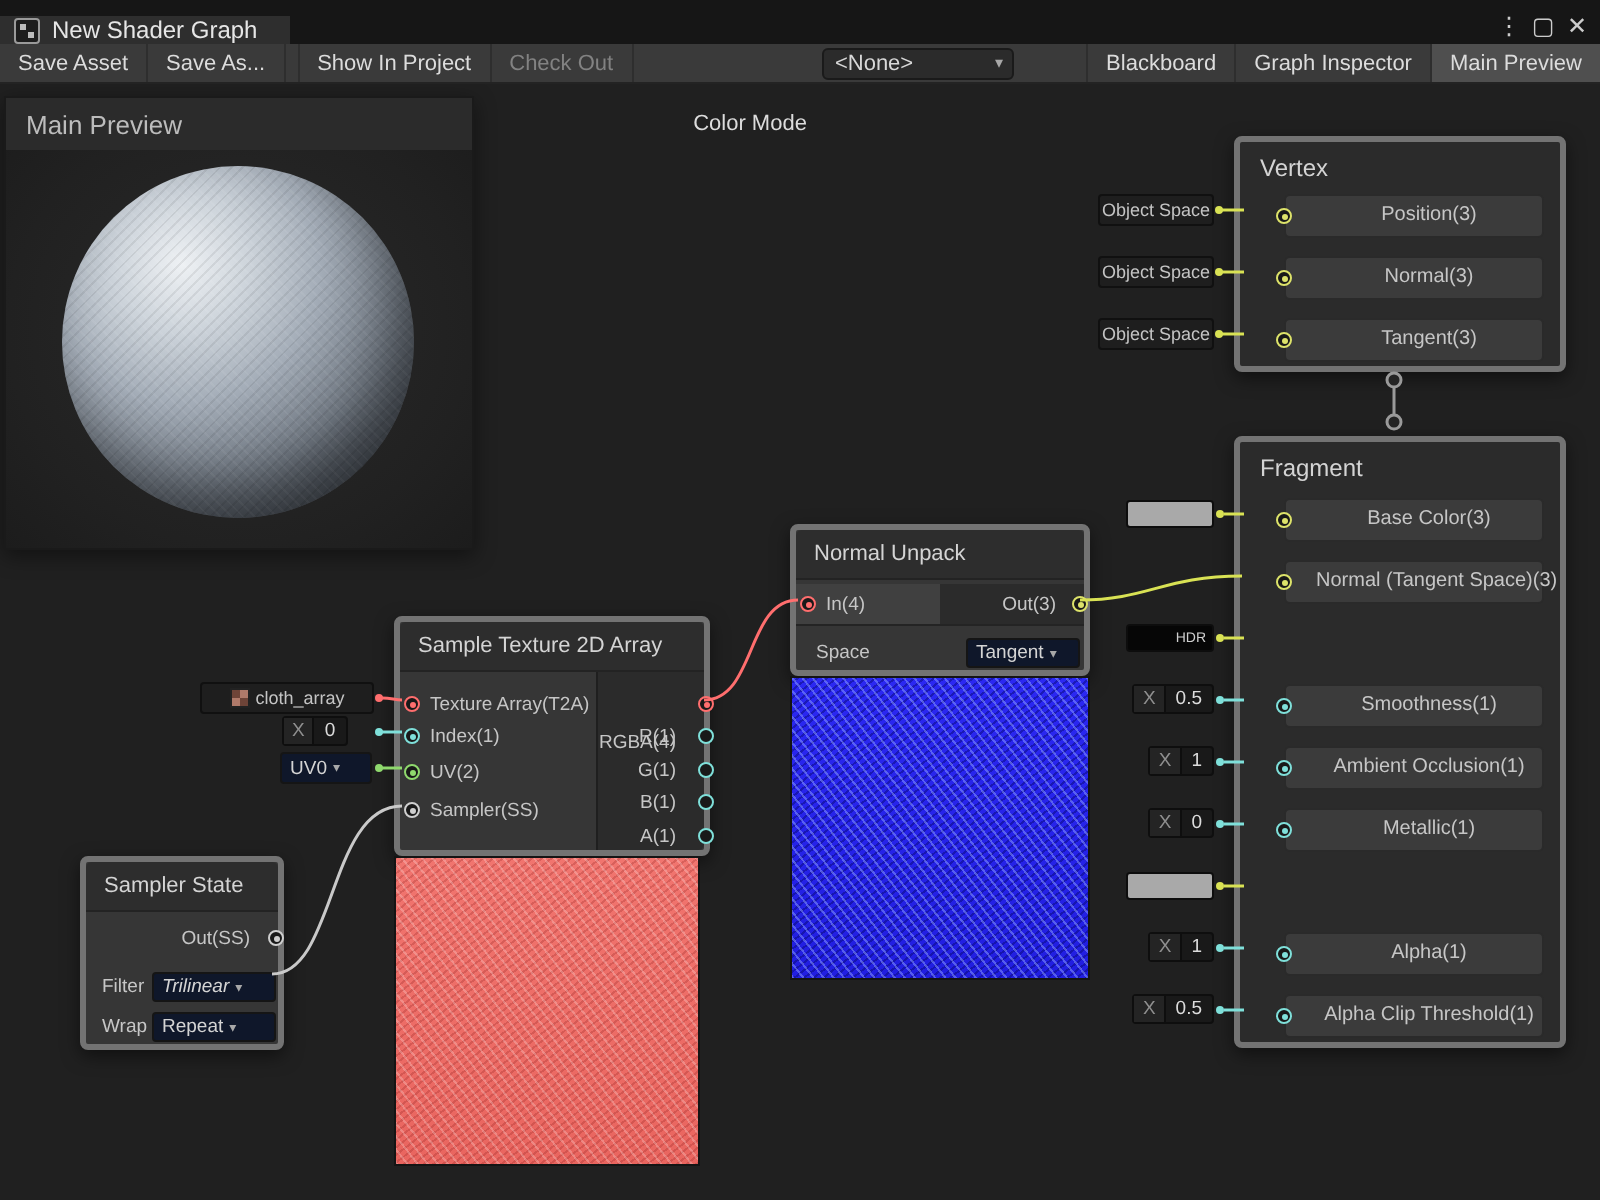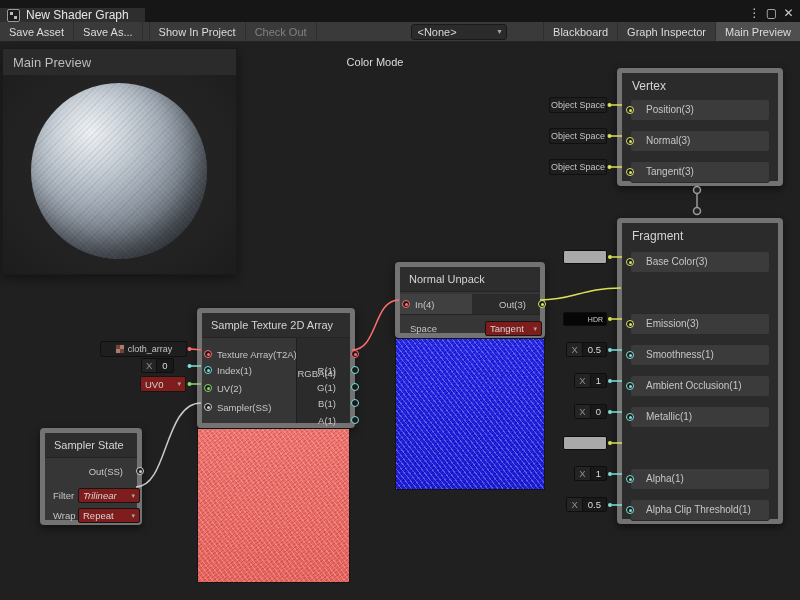--- a/index.html
+++ b/index.html
@@ -44,28 +44,28 @@
   .preview-body{position:absolute;left:0;right:0;top:26px;bottom:0;
                 background:radial-gradient(ellipse at 50% 45%, #2a2a2a 0%, #212121 70%, #1c1c1c 100%);}
   .sphere{position:absolute;left:28px;top:8px;width:176px;height:176px;border-radius:50%;
     background:
       repeating-linear-gradient(45deg, rgba(255,255,255,.05) 0 1px, rgba(0,0,0,0) 1px 4px),
       repeating-linear-gradient(-45deg, rgba(0,0,0,.07) 0 1px, rgba(0,0,0,0) 1px 4px),
       radial-gradient(circle at 34% 28%, #eef1f4 0%, #ccd3da 20%, #a4adb8 40%, #747c86 62%, #464c54 82%, #262a30 100%);
     box-shadow:inset -10px -16px 26px rgba(0,0,0,.35);}
 
   
-  .node{position:absolute;background:#2b2b2b;border:5px solid #737373;border-radius:4px;
+  .node{position:absolute;background:#2b2b2b;border:3px solid #737373;border-radius:4px;
         box-shadow:0 3px 9px rgba(0,0,0,.5);z-index:10;}
   .node-title{font-size:12px;color:#d4d4d4;padding:6px 10px 5px;white-space:nowrap;}
   .opnode{background:#363636;}
   .opnode .node-title{background:#2d2d2d;border-bottom:1px solid #232323;border-radius:3px 3px 0 0;font-size:11px;padding:6px 9px;}
 
-  .block{position:absolute;left:8px;right:8px;height:22px;background:#3b3b3b;border:1px solid #2a2a2a;border-radius:3px;
-         font-size:10px;color:#c6c6c6;line-height:20px;padding-left:15px;white-space:nowrap;}
+  .block{position:absolute;left:22px;right:8px;height:22px;background:#3b3b3b;border:1px solid #2a2a2a;border-radius:3px;
+         font-size:10px;color:#c6c6c6;line-height:20px;padding-left:15px;white-space:nowrap;text-align:center;}
   .block .p{left:-5px;top:6px;}
 
   .p{position:absolute;width:8px;height:8px;border-radius:50%;background:#191919;border:1px solid var(--c,#888);}
   .p.f::after{content:"";position:absolute;inset:1.5px;border-radius:50%;background:var(--c,#888);}
   .c-f{--c:var(--float);} .c-2{--c:var(--vec2);} .c-3{--c:var(--vec3);}
   .c-4{--c:var(--vec4);} .c-t{--c:var(--tex);} .c-s{--c:var(--samp);}
 
   .io-label{position:absolute;font-size:9.5px;color:#c6c6c6;white-space:nowrap;line-height:10px;}
   .io-right{right:14px;text-align:right;}
   .out-col{position:absolute;top:25px;right:0;bottom:0;width:54px;background:#2b2b2b;border-left:1px solid #1f1f1f;border-radius:0 0 3px 0;}
@@ -77,21 +77,21 @@
          display:flex;align-items:center;justify-content:center;font-size:9px;color:#c4c4c4;padding:0 4px;gap:3px;white-space:nowrap;z-index:11;}
   .tex-thumb{width:10px;height:10px;border:1px solid #222;flex:0 0 auto;
              background:conic-gradient(#b07a6a 25%, #6e4438 0 50%, #b07a6a 0 75%, #6e4438 0);}
   .mini-field{position:absolute;height:15px;display:flex;align-items:stretch;background:#191919;border:1px solid #0e0e0e;
               border-radius:2px;font-size:9.5px;z-index:11;}
   .mini-field .ax{padding:0 4px;color:#8f8f8f;display:flex;align-items:center;background:#242424;border-right:1px solid #0e0e0e;}
   .mini-field .val{padding:0 5px;color:#dcdcdc;display:flex;align-items:center;min-width:13px;}
   .swatch{position:absolute;width:44px;height:14px;background:#a9a9a9;border:1px solid #0d0d0d;border-radius:2px;z-index:11;}
   .swatch.hdr{background:#060606;display:flex;align-items:center;justify-content:flex-end;padding-right:3px;font-size:7px;color:#cfcfcf;}
   .frag-w{right:193px;}
-  .dd{position:absolute;display:flex;align-items:center;justify-content:space-between;background:#7f1d1d;border:1px solid #151515;
+  .dd{position:absolute;display:flex;align-items:center;justify-content:flex-start;background:#0f172a;border:1px solid #151515;
       border-radius:2px;font-size:9.5px;color:#d4d4d4;padding:0 4px;z-index:11;}
   .dd .caret{font-size:7px;}
 
   
   .tex-preview{position:absolute;border:1px solid #141414;z-index:10;}
   .tex-red{background:
       repeating-linear-gradient(52deg, rgba(255,255,255,.22) 0 1px, rgba(0,0,0,0) 1px 4px),
       repeating-linear-gradient(-38deg, rgba(130,20,20,.22) 0 1px, rgba(0,0,0,0) 1px 3px),
       linear-gradient(#f1756f,#e9655f);}
   .tex-blue{background:
@@ -176,23 +176,23 @@
   <div class="badge" style="left:549px;top:159px;width:58px;">
     <span>Object Space</span>
   </div>
 
   <div class="node" style="left:617px;top:218px;width:166px;height:306px;">
     <div class="node-title">Fragment</div>
     <div class="block" style="top:28px;">
       <span class="p f c-3"></span>
       <span>Base Color(3)</span>
     </div>
-    <div class="block" style="top:90px;">
-      <span class="p f c-3"></span>
-      <span>Emission(3)</span>
+    <div class="block" style="top:59px;">
+      <span class="p f c-3"></span>
+      <span>Normal (Tangent Space)(3)</span>
     </div>
     <div class="block" style="top:121px;">
       <span class="p f c-f"></span>
       <span>Smoothness(1)</span>
     </div>
     <div class="block" style="top:152px;">
       <span class="p f c-f"></span>
       <span>Ambient Occlusion(1)</span>
     </div>
     <div class="block" style="top:183px;">

